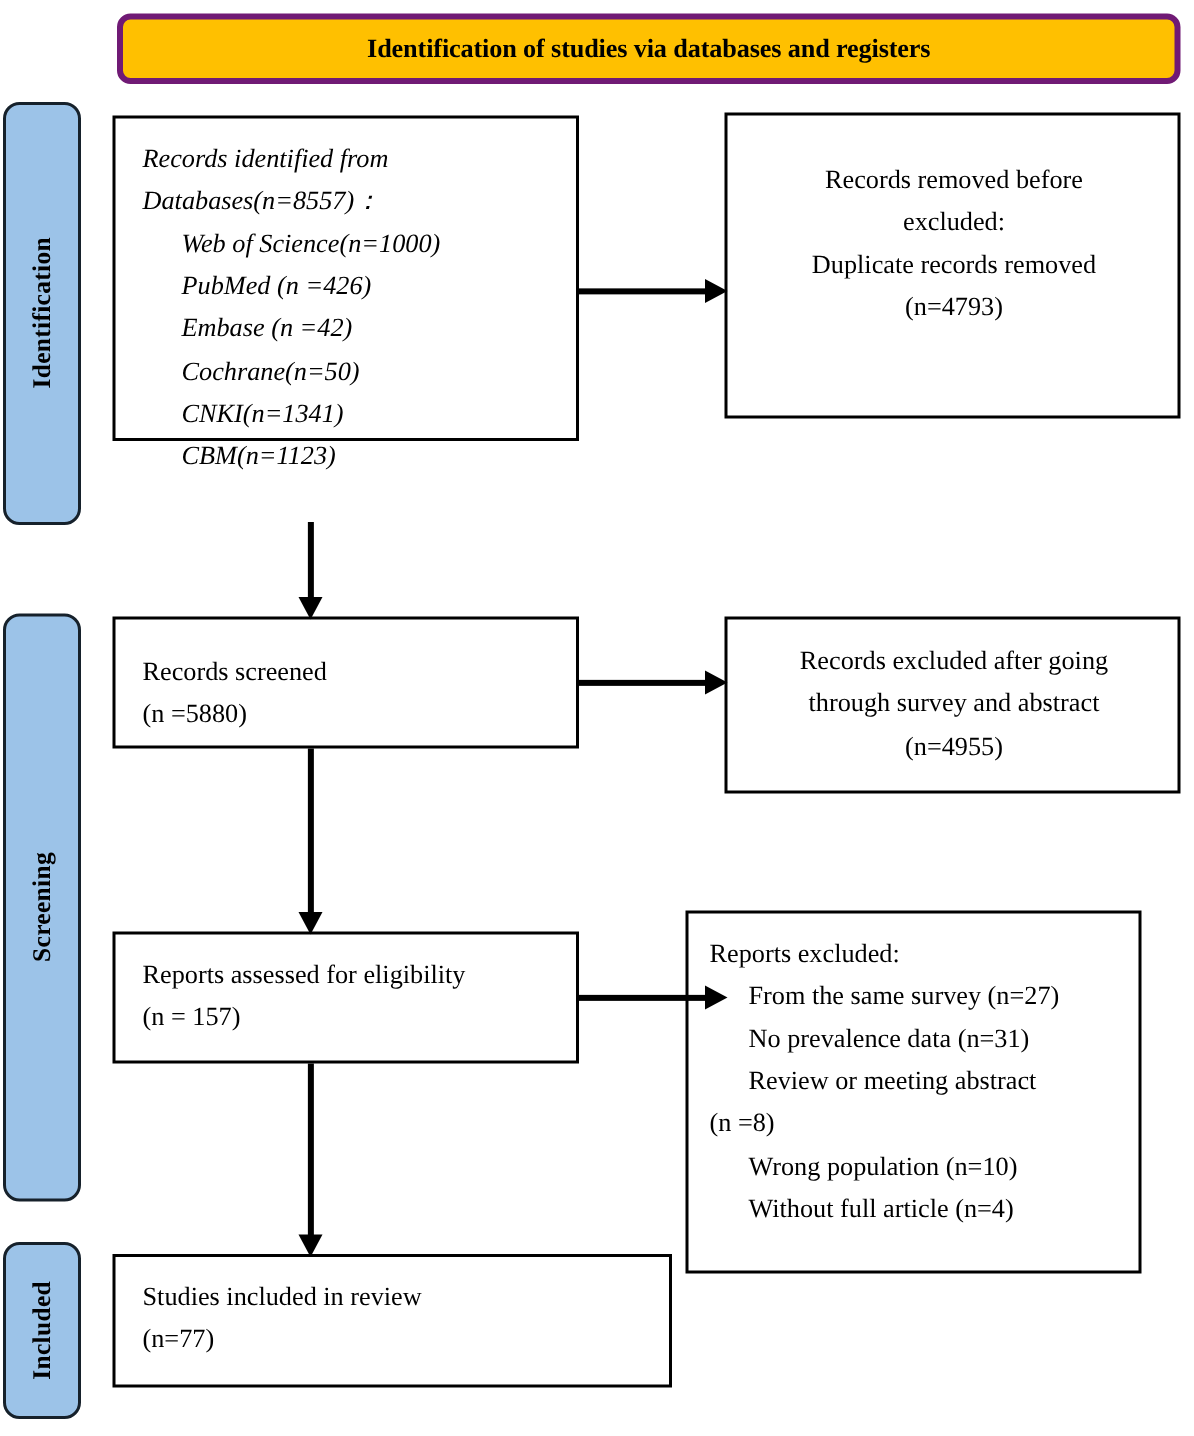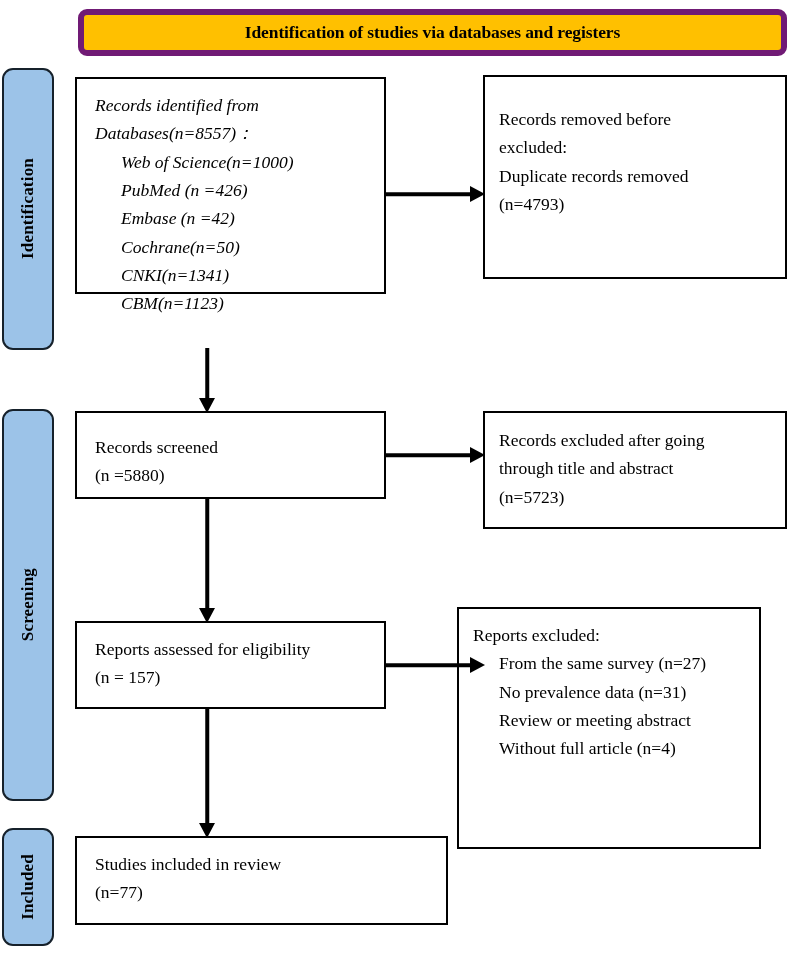--- a/index.html
+++ b/index.html
@@ -20,21 +20,21 @@
   }
 
   
   .banner {
     position: absolute;
     left: 78px;
     top: 9px;
     width: 709px;
     height: 47px;
     background: #FFC000;
-    border: 6px solid #701a75;
+    border: 4px solid #701a75;
     border-radius: 9px;
     box-sizing: border-box;
     display: flex;
     align-items: center;
     justify-content: center;
     font-weight: bold;
     font-size: 17.5px;
     letter-spacing: -0.1px;
   }
 
@@ -70,23 +70,23 @@
     border: 2.5px solid #000000;
     box-sizing: border-box;
     padding: 9px 12px 6px 18px;
     font-size: 17.5px;
     line-height: 1.62;
   }
   .box .ln { white-space: nowrap; }
   .box .ln.indent { padding-left: 26px; }
 
   #box-identified  { left: 75px;  top: 77px;  width: 311px; height: 217px; padding-top: 12px; font-style: italic; }
-  #box-removed     { left: 483px; top: 75px;  width: 304px; height: 204px; padding-top: 28px; padding-left: 14px; }
+  #box-removed     { left: 483px; top: 75px;  width: 304px; height: 204px; padding-top: 28px; padding-left: 14px; text-align: center; }
   #box-screened    { left: 75px;  top: 411px; width: 311px; height: 88px;  padding-top: 20px; }
-  #box-excluded1   { left: 483px; top: 411px; width: 304px; height: 118px; padding-top: 13px; padding-left: 14px; }
+  #box-excluded1   { left: 483px; top: 411px; width: 304px; height: 118px; padding-top: 13px; padding-left: 14px; text-align: center; }
   #box-eligibility { left: 75px;  top: 621px; width: 311px; height: 88px;  padding-top: 12px; }
   #box-excluded2   { left: 457px; top: 607px; width: 304px; height: 242px; padding-top: 12px; padding-left: 14px; }
   #box-included    { left: 75px;  top: 836px; width: 373px; height: 89px;  padding-top: 12px; }
 
   
   .arrow { position: absolute; }
   .arrow .shaft-h {
     position: absolute;
     left: 0; top: 50%;
     height: 3.5px;
@@ -163,34 +163,36 @@
     <div class="ln">(n=4793)</div>
   </div>
 
   <div class="box" id="box-screened">
     <div class="ln">Records screened</div>
     <div class="ln">(n =5880)</div>
   </div>
 
   <div class="box" id="box-excluded1">
     <div class="ln">Records excluded after going</div>
-    <div class="ln">through title and abstract</div>
-    <div class="ln">(n=5723)</div>
+    <div class="ln">through survey and abstract</div>
+    <div class="ln">(n=4955)</div>
   </div>
 
   <div class="box" id="box-eligibility">
     <div class="ln">Reports assessed for eligibility</div>
     <div class="ln">(n = 157)</div>
   </div>
 
   <div class="box" id="box-excluded2">
     <div class="ln">Reports excluded:</div>
     <div class="ln indent">From the same survey (n=27)</div>
     <div class="ln indent">No prevalence data (n=31)</div>
     <div class="ln indent">Review or meeting abstract</div>
+    <div class="ln">(n =8)</div>
+    <div class="ln indent">Wrong population (n=10)</div>
     <div class="ln indent">Without full article (n=4)</div>
   </div>
 
   <div class="box" id="box-included">
     <div class="ln">Studies included in review</div>
     <div class="ln">(n=77)</div>
   </div>
 
   <div class="arrow" id="arrow-id-to-removed">
     <span class="shaft-h" style="width:88px"></span>

